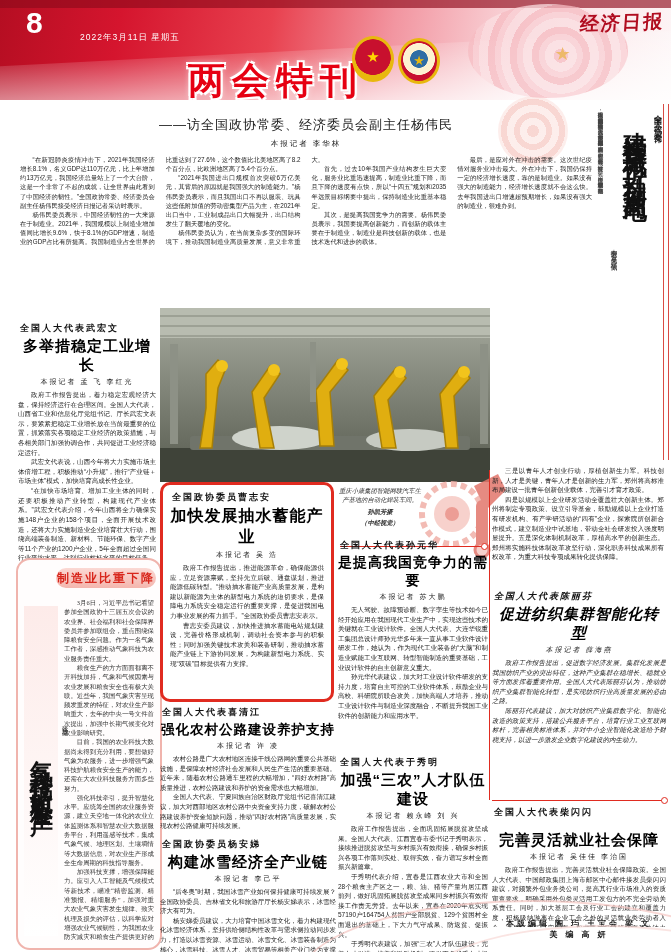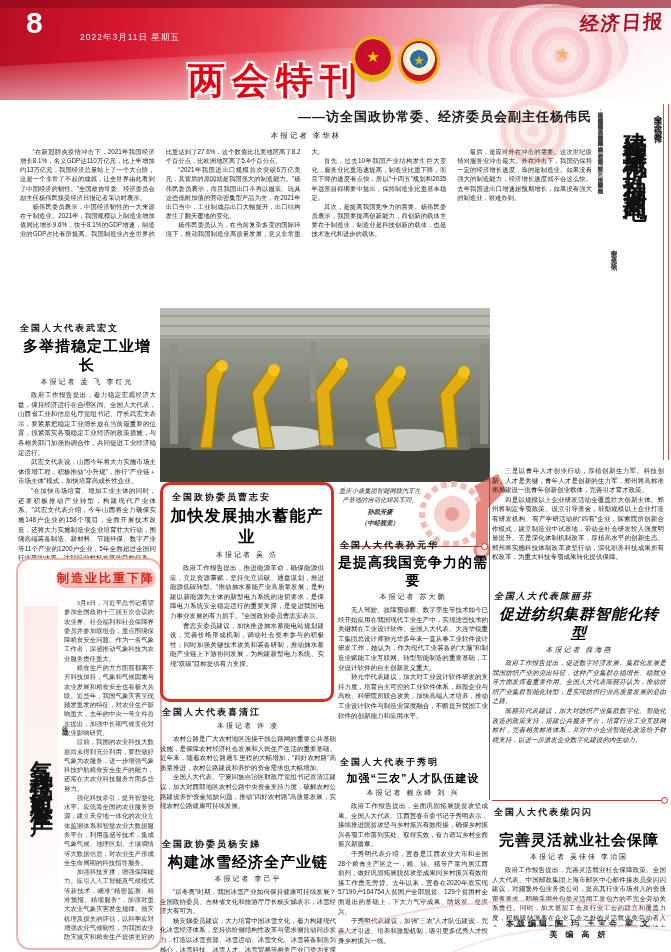--- a/index.html
+++ b/index.html
@@ -31,21 +31,21 @@
   
   .kicker{font-size:9px;font-weight:700;letter-spacing:2px;color:#111;margin:0 0 2px 2px;}
   .art-head{font-weight:900;text-align:center;letter-spacing:1px;color:#000;margin:1px 0 2px;}
   .byline{font-size:7px;text-align:center;letter-spacing:2px;color:#222;margin:0 0 3px;}
   .body-text{font-size:6.5px;line-height:1.48;text-align:justify;color:#222;overflow:hidden;}
   .body-text p{margin:0;text-indent:2em;}
   .v{writing-mode:vertical-rl;}
   
   .main-art{position:absolute;left:20px;top:104px;width:572px;height:202px;}
   .main-head{font-size:35px;font-weight:900;letter-spacing:9px;text-align:center;margin:2px 0 4px;}
-  .main-sub{font-size:13px;font-weight:700;text-align:right;letter-spacing:1px;margin:4px 0 5px;}
+  .main-sub{font-size:13px;font-weight:400;text-align:center;letter-spacing:1px;margin:12px 0 5px;}
   .main-byline{font-size:7.5px;text-align:center;letter-spacing:2px;margin:0 0 6px;}
   .main-cols{columns:4;column-gap:11px;height:116px;font-size:6.3px;line-height:1.45;
     text-align:justify;color:#222;overflow:hidden;}
   .main-cols p{margin:0;text-indent:2em;}
   .deco-circle{position:absolute;left:498px;top:96px;width:70px;height:70px;border-radius:50%;opacity:.55;
     background:repeating-radial-gradient(circle at 50% 50%,#f3b6ae 0 6px,#fbe0dc 6px 13px);}
   
   .art-stability{position:absolute;left:18px;top:322px;width:138px;height:232px;}
   .art-stability .art-head{font-size:15px;}
   .notebook{position:absolute;left:16px;top:558px;width:142px;height:388px;
@@ -81,21 +81,21 @@
     border-left:1.5px solid #d94b44;border-right:1.5px solid #d94b44;}
   .gear-deco{position:absolute;left:414px;top:466px;width:92px;height:96px;opacity:.85;}
   
   .art-roads{position:absolute;left:160px;top:706px;width:176px;height:128px;}
   .art-roads .art-head{font-size:13.5px;}
   .art-ice{position:absolute;left:160px;top:838px;width:176px;height:112px;}
   .art-ice .art-head{font-size:15px;}
   .art-software{position:absolute;left:338px;top:539px;width:150px;height:200px;}
   .art-software .art-head{font-size:14px;}
   .art-sannong{position:absolute;left:338px;top:756px;width:150px;height:194px;}
-  .art-sannong .art-head{font-size:11px;}
+  .art-sannong .art-head{font-size:15px;}
   
   .rail{position:absolute;left:592px;top:104px;width:70px;height:360px;}
   .rail-kicker{position:absolute;right:0;top:4px;font-size:8px;font-weight:700;letter-spacing:3px;}
   .rail-head{position:absolute;right:14px;top:8px;font-size:24px;font-weight:900;letter-spacing:5px;line-height:1.05;color:#111;}
   .rail-byline{position:absolute;right:44px;top:140px;font-size:6.5px;letter-spacing:1px;color:#333;}
   .rail-strip{position:absolute;left:0;top:4px;width:12px;height:350px;font-size:5.5px;line-height:1.2;
     color:#444;overflow:hidden;}
   .smart-cont{position:absolute;left:492px;top:466px;width:172px;height:118px;}
   .art-textile{position:absolute;left:492px;top:590px;width:174px;height:206px;font-style:italic;}
   .art-textile .art-head{font-size:15px;}
@@ -233,20 +233,21 @@
     <div class="art-head">加快发展抽水蓄能产业</div>
     <div class="byline">本报记者 吴 浩</div>
     <div class="body-text" style="height:152px">
       <p>政府工作报告提出，推进能源革命，确保能源供应，立足资源禀赋，坚持先立后破、通盘谋划，推进能源低碳转型。“推动抽水蓄能产业高质量发展，是构建以新能源为主体的新型电力系统的迫切要求，是保障电力系统安全稳定运行的重要支撑，是促进我国电力事业发展的有力抓手。”全国政协委员曹志安表示。</p>
       <p>曹志安委员建议，加快推进抽水蓄能电站规划建设，完善价格形成机制，调动社会资本参与的积极性；同时加强关键技术攻关和装备研制，推动抽水蓄能产业链上下游协同发展，为构建新型电力系统、实现“双碳”目标提供有力支撑。</p>
     </div>
   </div>
 
   <div class="art-roads">
     <div class="kicker">全国人大代表喜清江</div>
+    <div class="art-head">强化农村公路建设养护支持</div>
     <div class="byline">本报记者 许 凌</div>
     <div class="body-text" style="height:82px">
       <p>农村公路是广大农村地区连接干线公路网的重要公共基础设施，是保障农村经济社会发展和人民生产生活的重要基础。近年来，随着农村公路通车里程的大幅增加，“四好农村路”高质量推进，农村公路建设和养护的资金需求也大幅增加。</p>
       <p>全国人大代表、宁夏回族自治区财政厅党组书记喜清江建议，加大对西部地区农村公路中央资金支持力度，破解农村公路建设养护资金短缺问题，推动“四好农村路”高质量发展，实现农村公路健康可持续发展。</p>
     </div>
   </div>
 
   <div class="art-ice">
     <div class="kicker">全国政协委员杨安娣</div>
     <div class="art-head">构建冰雪经济全产业链</div>

